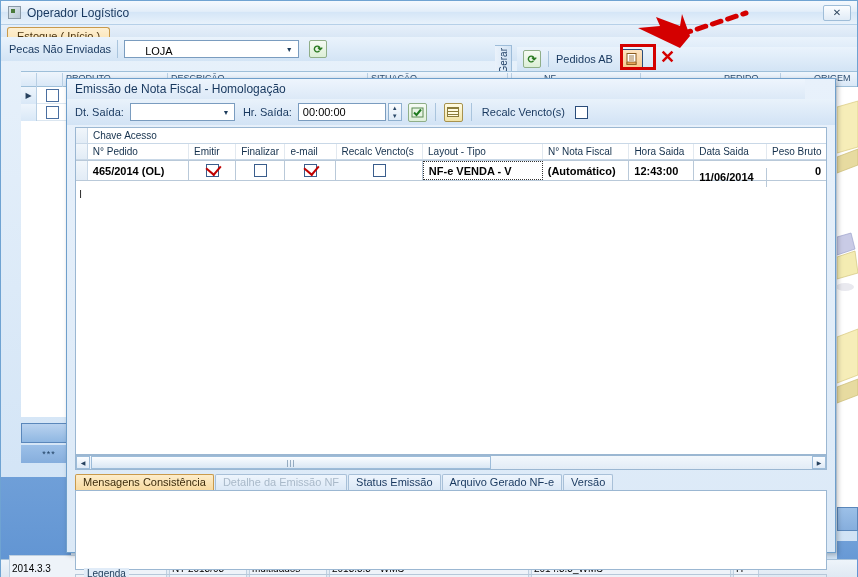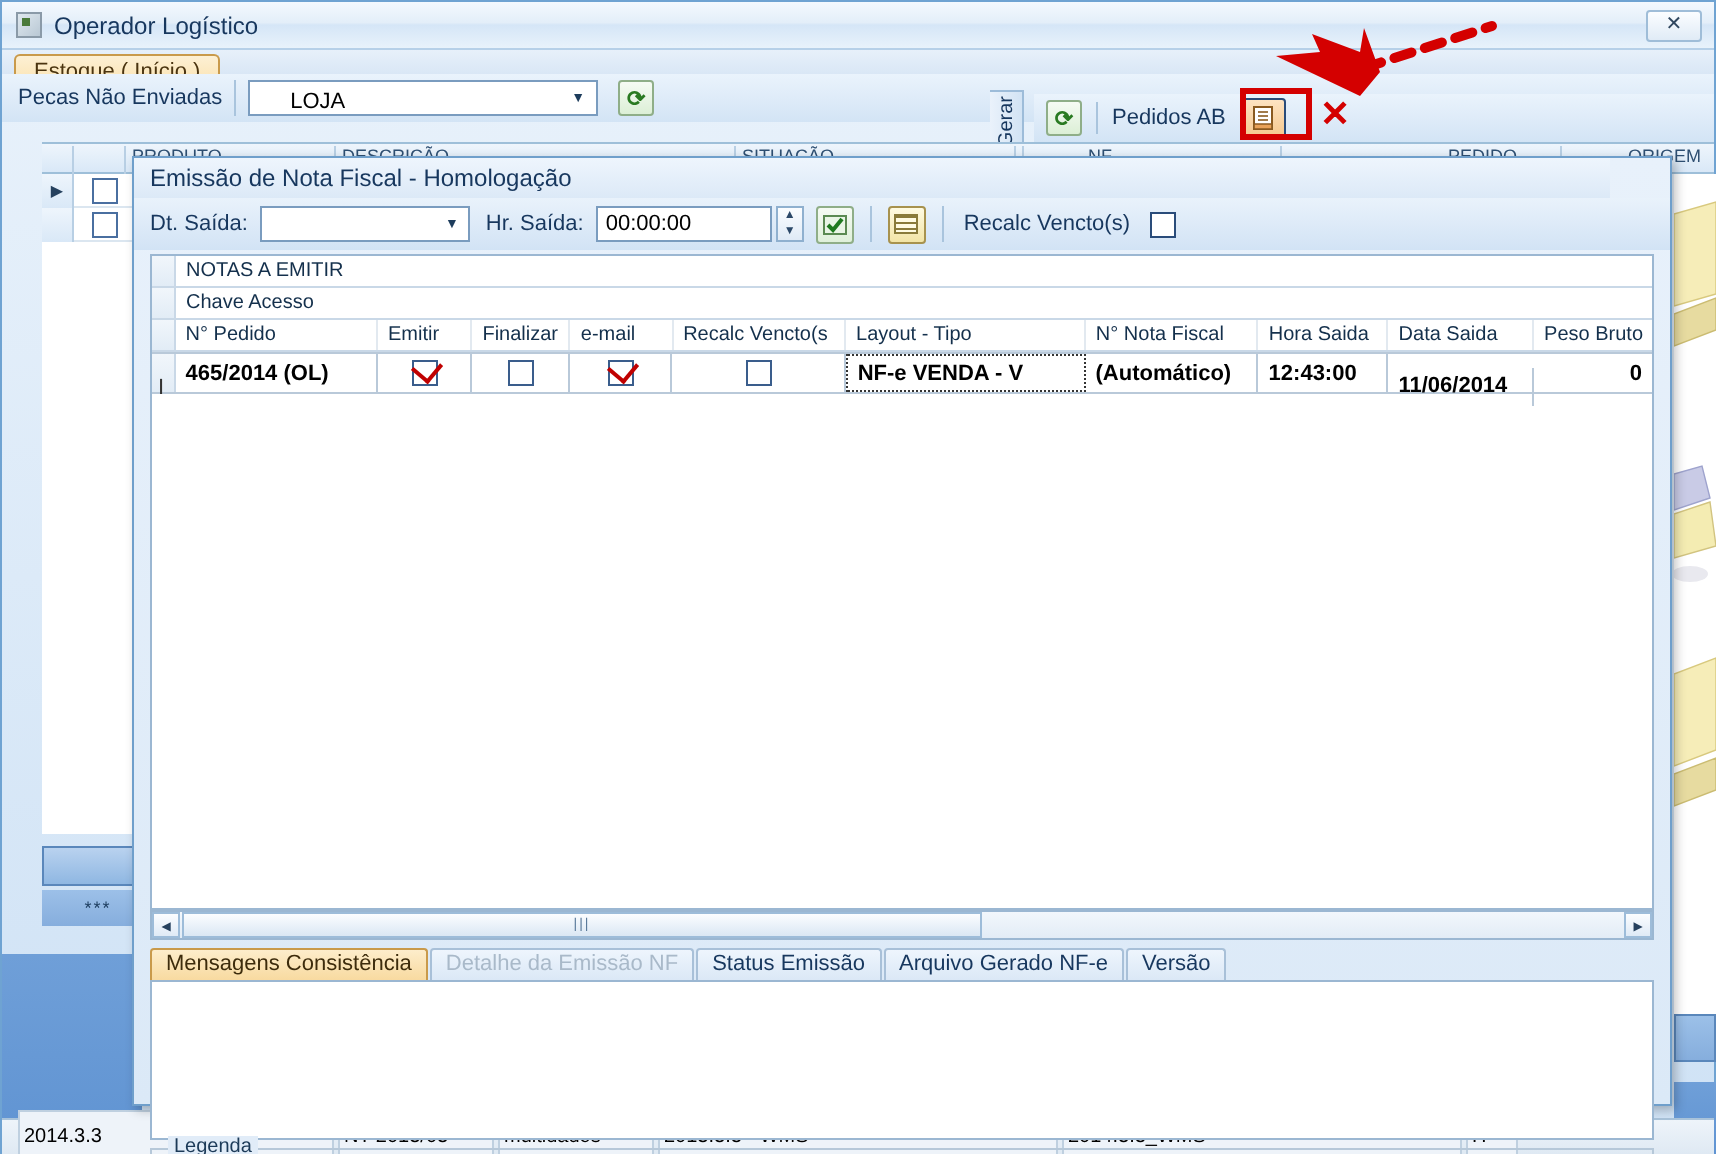--- a/index.html
+++ b/index.html
@@ -484,24 +484,20 @@
     <div class="tb-vsep"></div>
     <div class="tb-btn-yellow">
         <div class="inner"></div>
       </div>
     <div class="tb-vsep"></div>
     <div id="recalc-label">Recalc Vencto(s)</div>
     <div id="recalc-cb"></div>
   </div>
 
   <div id="grid">
-    <div id="grid-group-hdr">
-      <div class="grid-indent"></div>
-      <div class="txt">NOTAS A EMITIR</div>
-    </div>
 
     <div id="grid-sub-hdr">
       <div class="grid-indent"></div>
       <div class="txt">Chave Acesso</div>
     </div>
 
     <div id="grid-col-hdr">
       <div class="grid-indent"></div>
       <div class="gcol" style="width:103px;">N° Pedido</div>
       <div class="gcol" style="width:48px;">Emitir</div>

